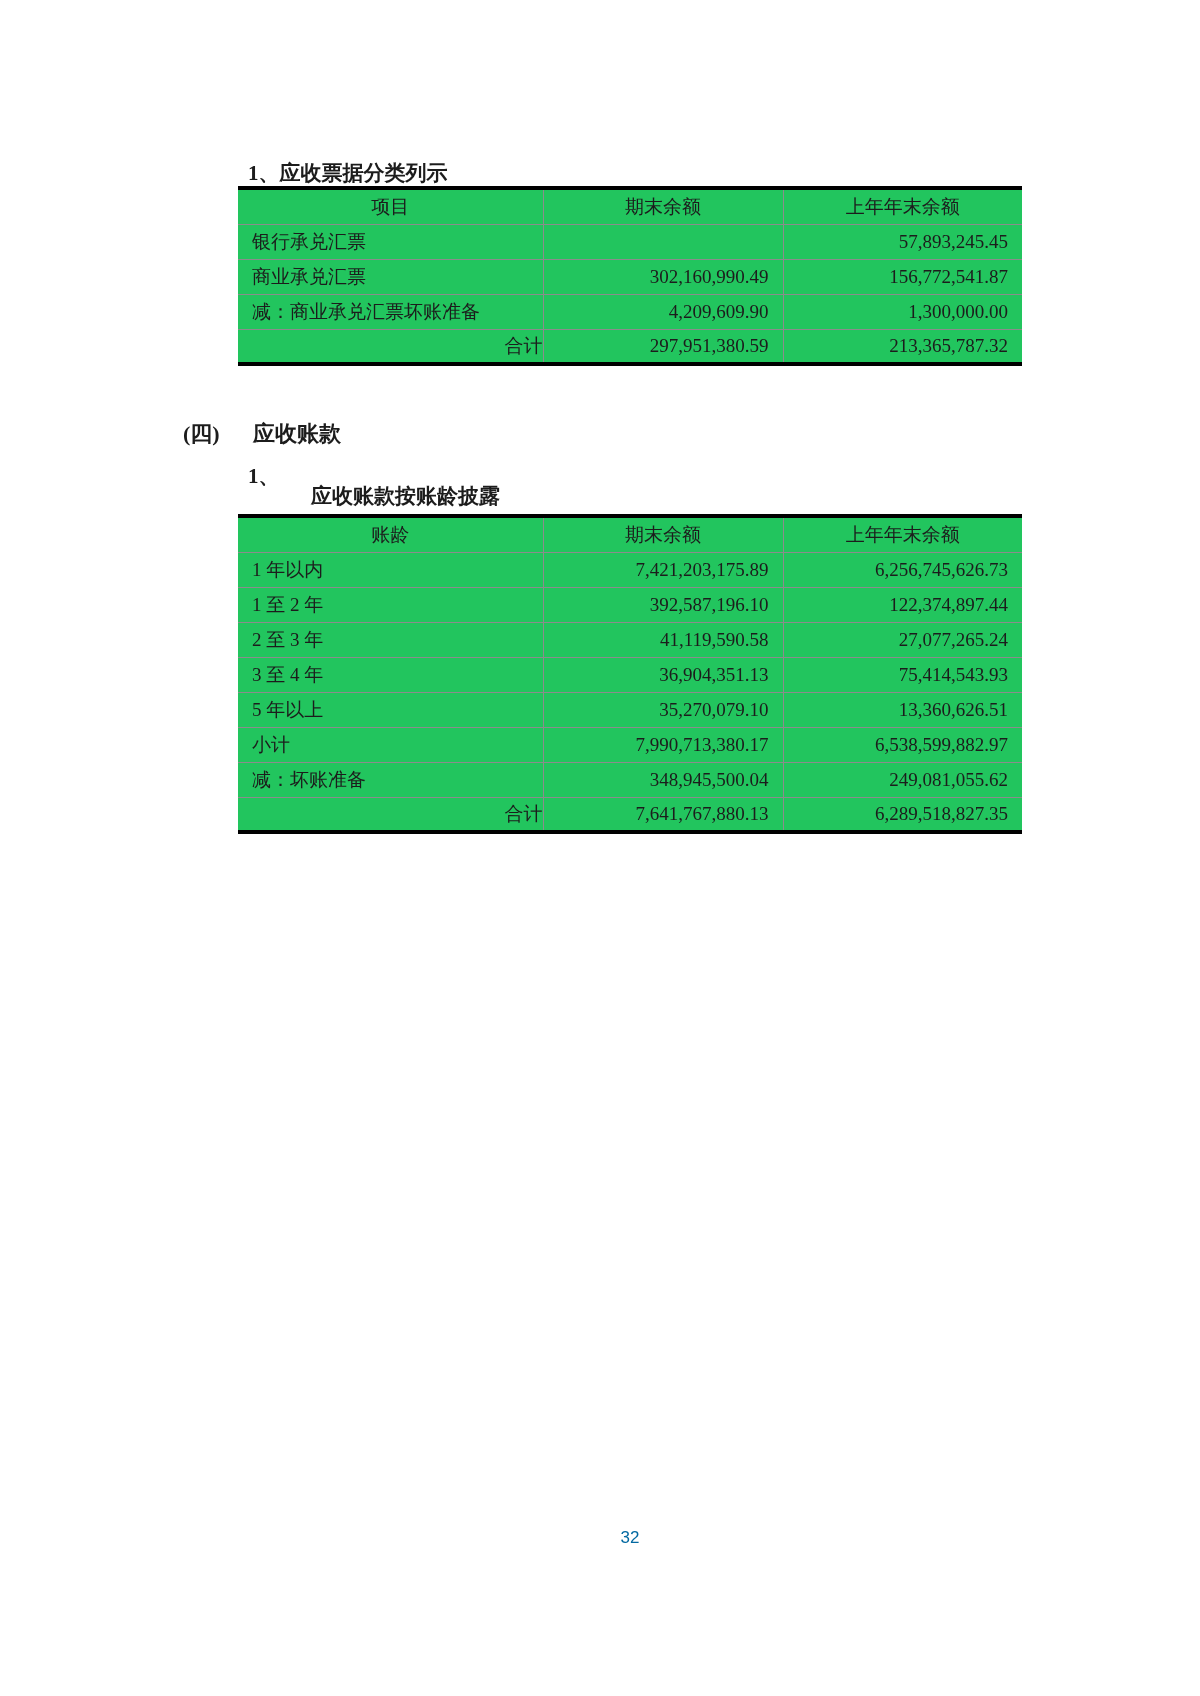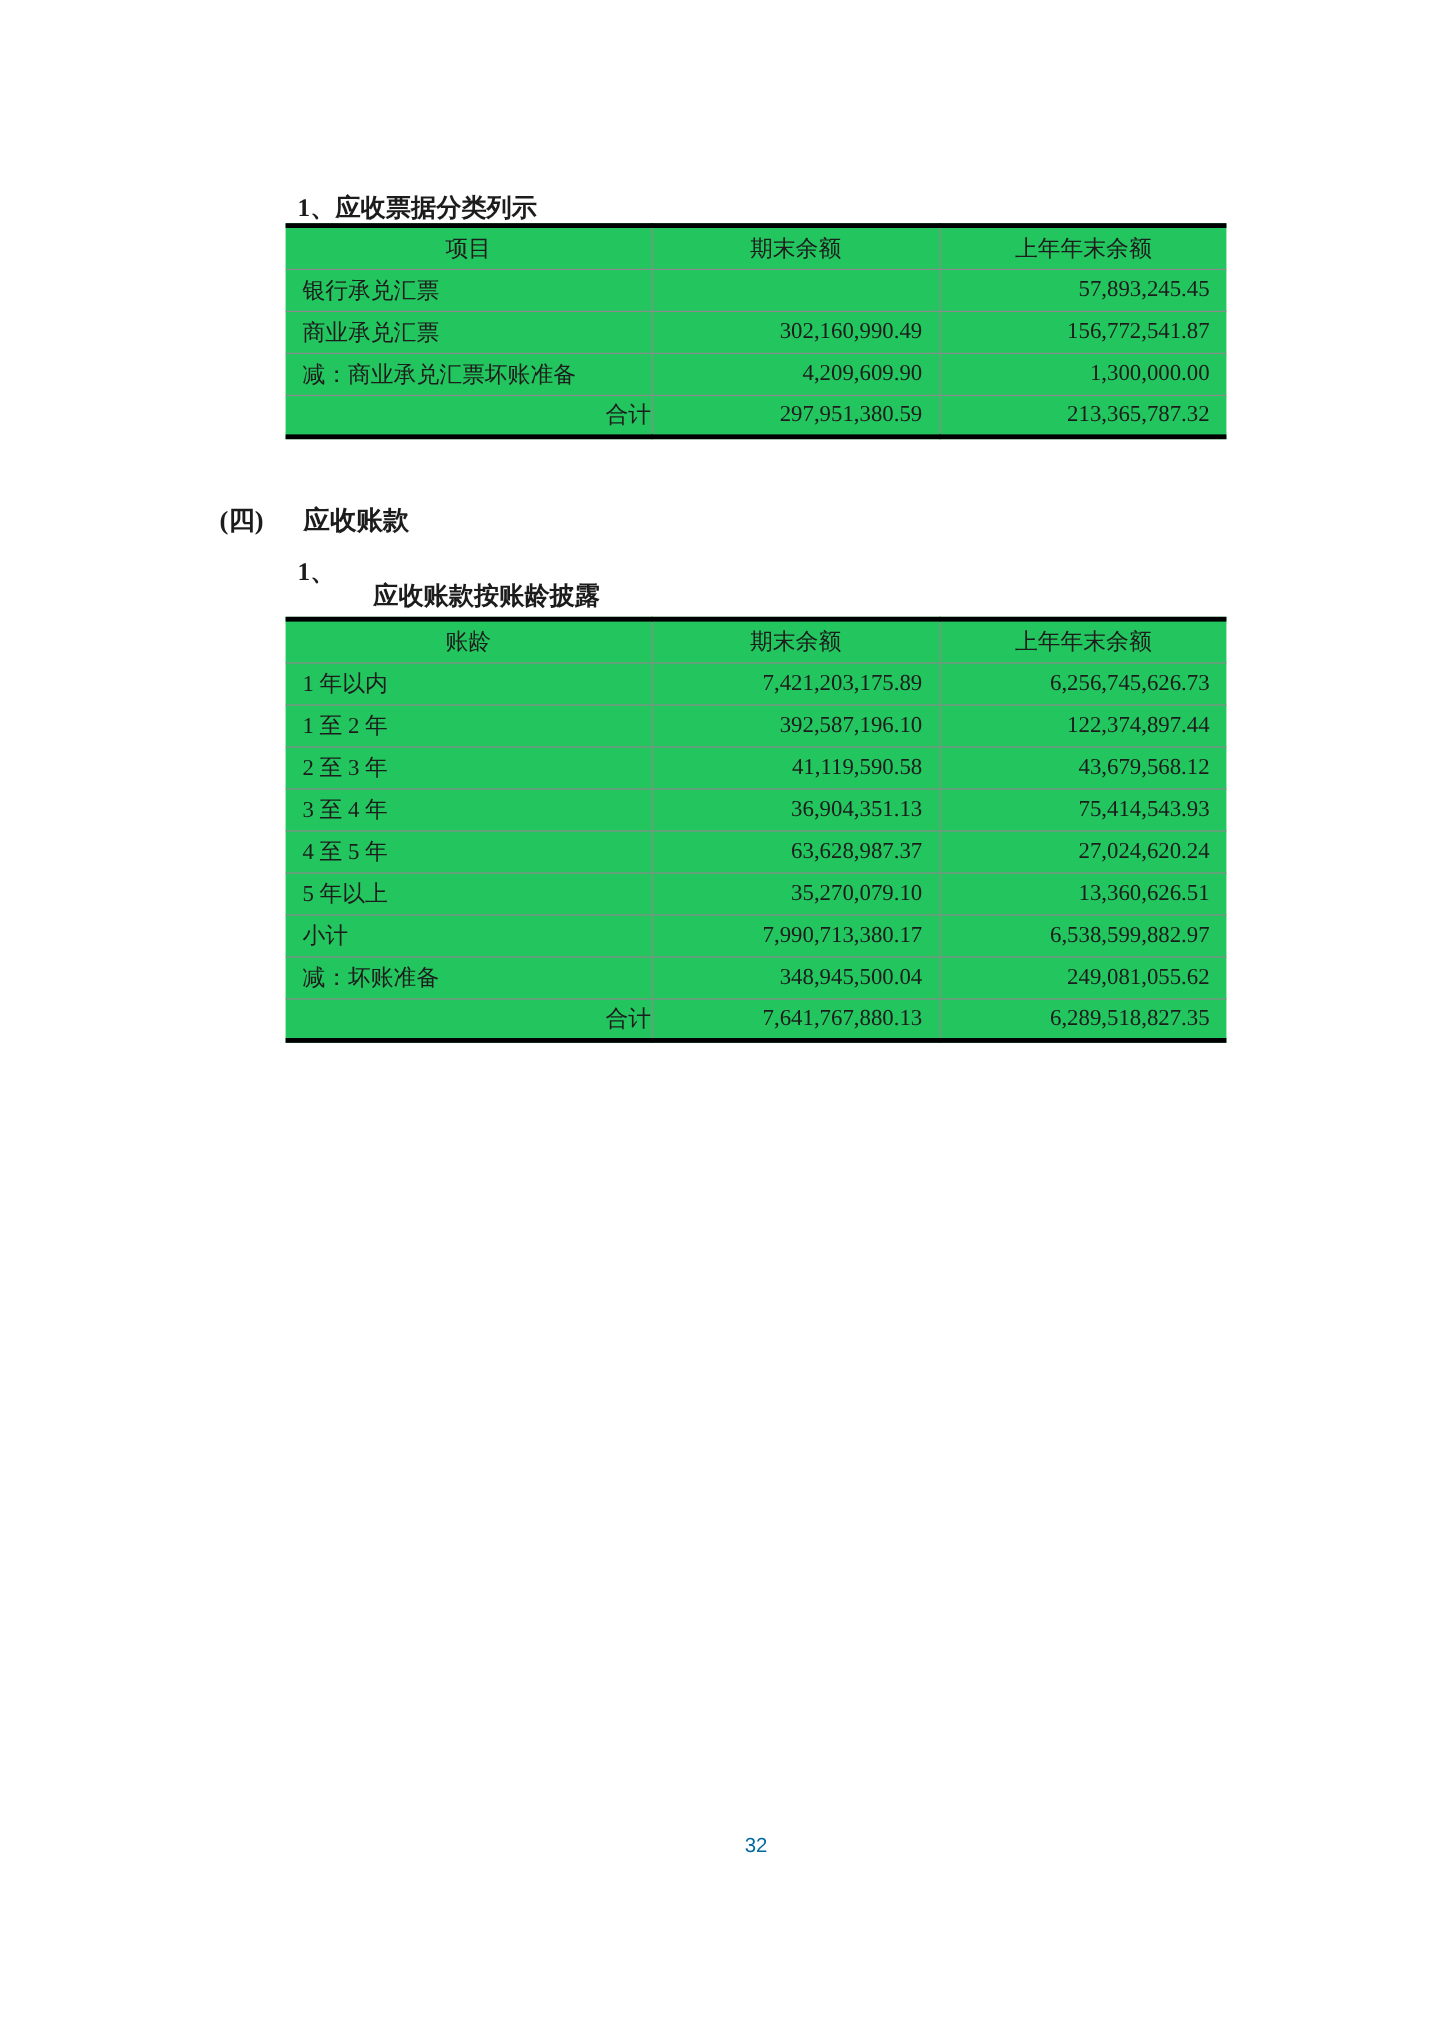--- a/index.html
+++ b/index.html
@@ -131,31 +131,26 @@
           <td class="num">6,256,745,626.73</td>
         </tr>
         <tr>
           <td class="lbl">1 至 2 年</td>
           <td class="num">392,587,196.10</td>
           <td class="num">122,374,897.44</td>
         </tr>
         <tr>
           <td class="lbl">2 至 3 年</td>
           <td class="num">41,119,590.58</td>
-          <td class="num">43,679,568.12</td>
+          <td class="num">27,077,265.24</td>
         </tr>
         <tr>
           <td class="lbl">3 至 4 年</td>
           <td class="num">36,904,351.13</td>
           <td class="num">75,414,543.93</td>
-        </tr>
-        <tr>
-          <td class="lbl">4 至 5 年</td>
-          <td class="num">63,628,987.37</td>
-          <td class="num">27,024,620.24</td>
         </tr>
         <tr>
           <td class="lbl">5 年以上</td>
           <td class="num">35,270,079.10</td>
           <td class="num">13,360,626.51</td>
         </tr>
         <tr>
           <td class="lbl">小计</td>
           <td class="num">7,990,713,380.17</td>
           <td class="num">6,538,599,882.97</td>

